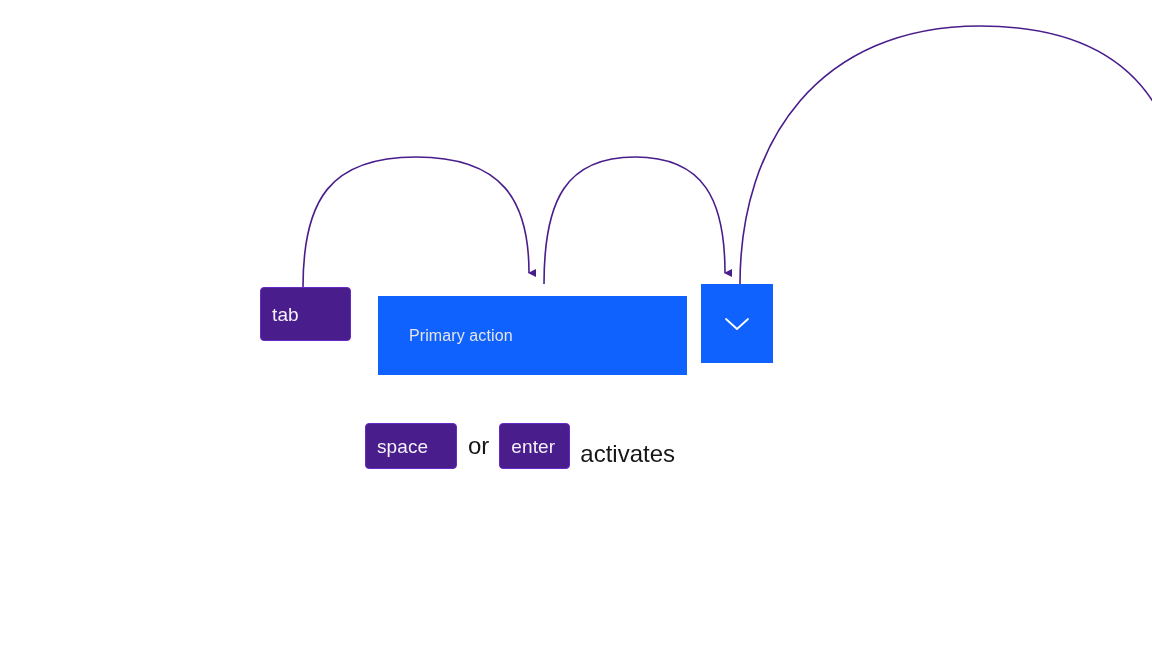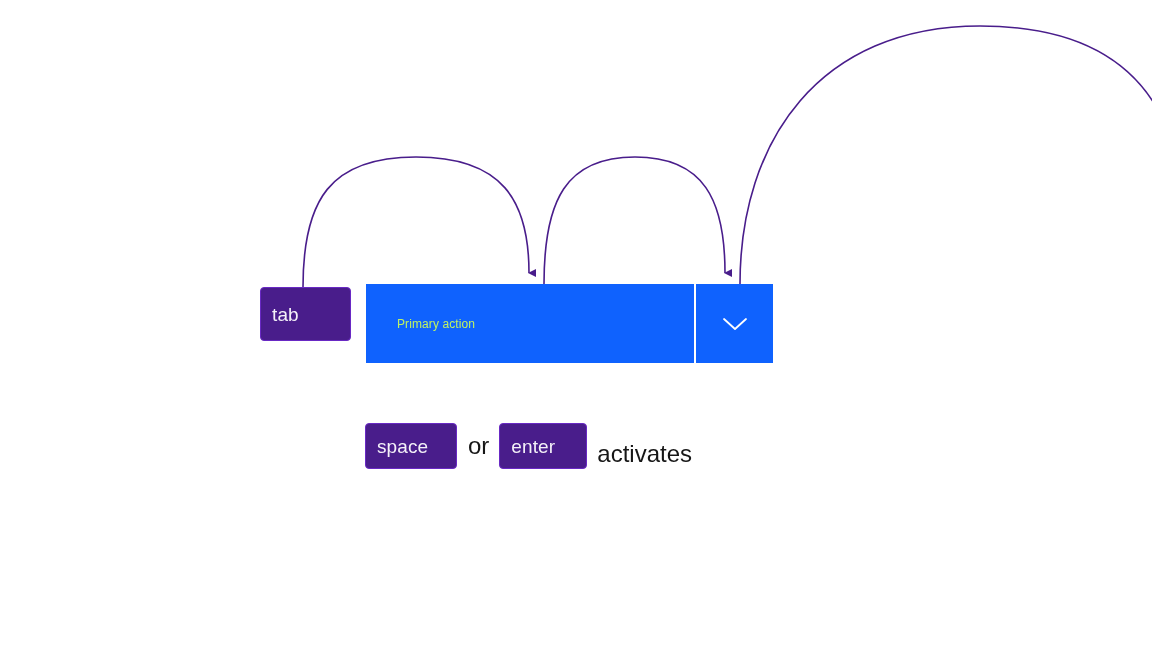--- a/index.html
+++ b/index.html
@@ -72,24 +72,24 @@
   }
 
   #primary-action-button {
     background: #0f62fe;
     width: 328px;
     height: 79px;
     display: flex;
     align-items: center;
     border: 0;
     padding: 0 0 0 31px;
-    margin: 0;
-    color: #bef264;
+    margin: 12px;
+    color: #e5e5e5;
     font-family: "Liberation Sans", sans-serif;
-    font-size: 12px;
+    font-size: 16px;
     line-height: 1;
     letter-spacing: 0.1px;
     cursor: pointer;
     white-space: nowrap;
   }
 
   #primary-divider {
     width: 2px;
     height: 79px;
     background: #ffffff;
@@ -125,21 +125,21 @@
   }
 
   #activation-caption .keycap {
     position: relative;
     left: auto;
     top: auto;
     height: 46px;
   }
 
   #key-space { width: 92px; }
-  #key-enter { width: 88px; }
+  #key-enter { width: 71px; }
 
   .caption-text {
     color: #161616;
     font-size: 24px;
     line-height: 1;
     white-space: nowrap;
   }
 
   #caption-or { margin: 0 10px 0 11px; }
   #caption-activates { margin-left: 10px; margin-top: 16px; }

